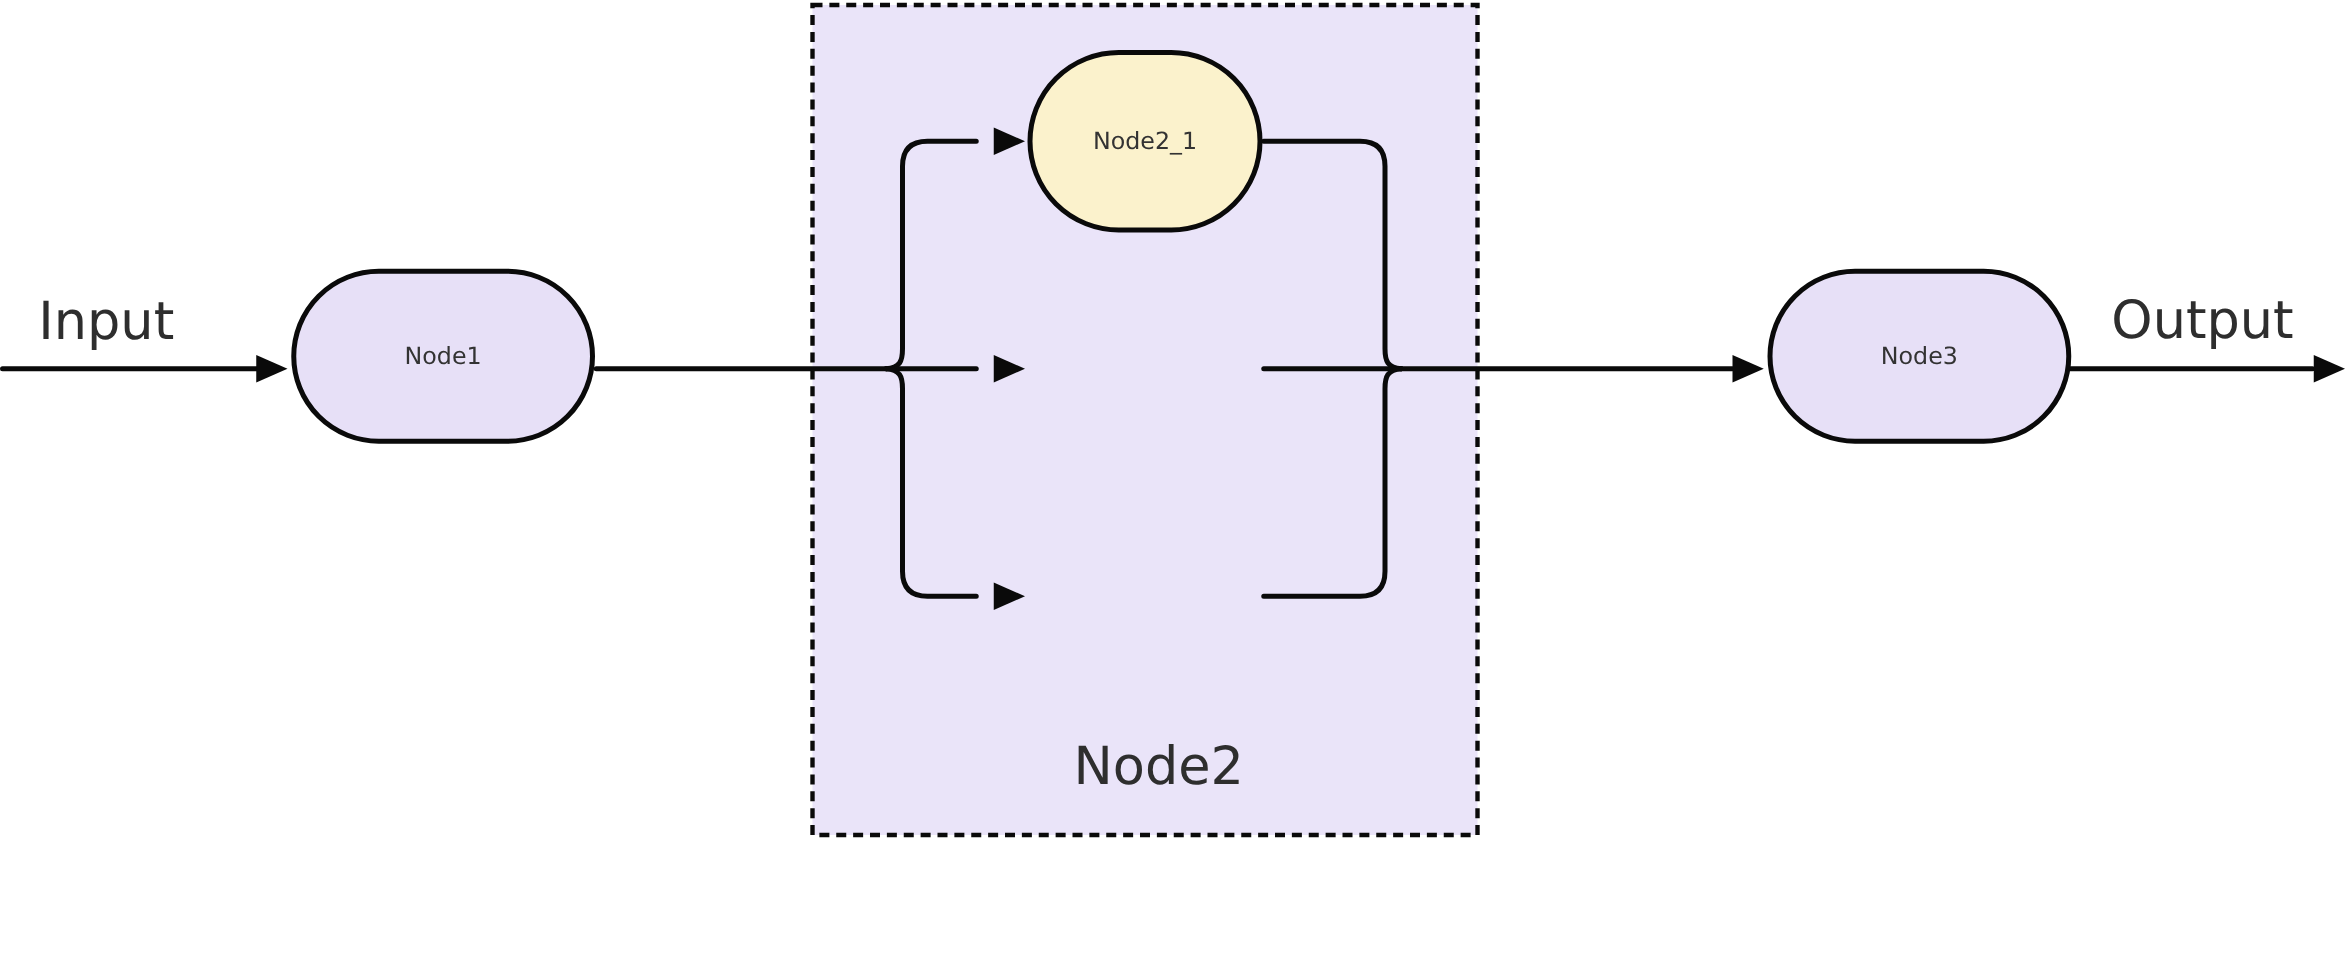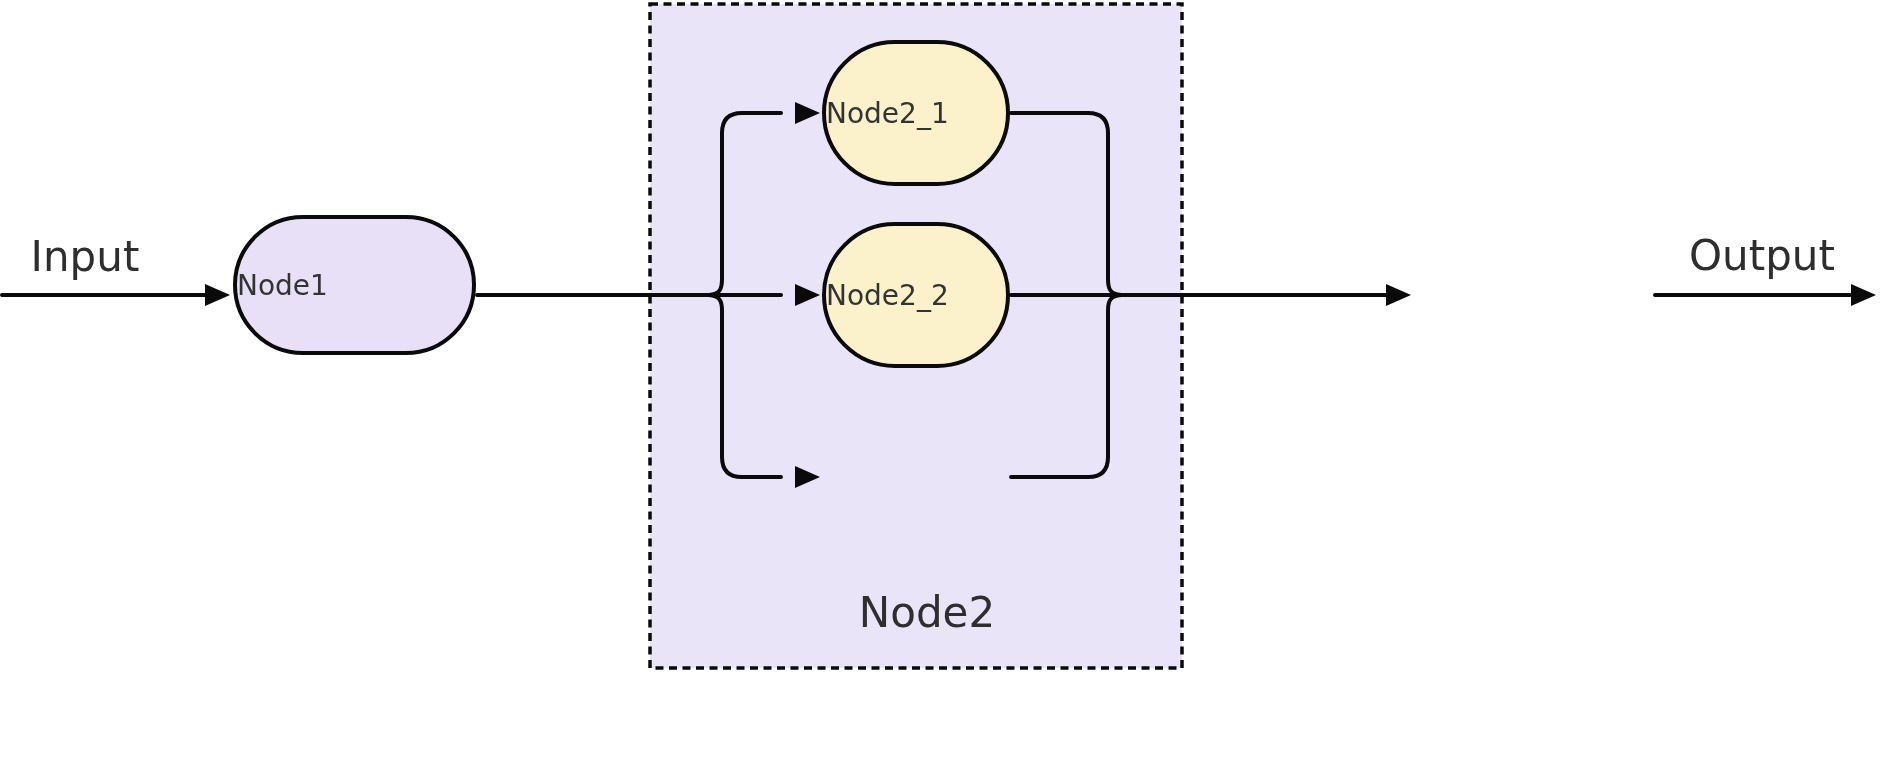--- a/index.html
+++ b/index.html
@@ -35,21 +35,22 @@
   .head {
     fill: var(--stroke, #0a0a0a);
     stroke: none;
   }
   .pill {
     position: absolute;
     box-sizing: border-box;
     border: 4px solid var(--stroke, #0a0a0a);
     display: flex;
     align-items: center;
-    font-size: 28px;
+    justify-content: center;
+    font-size: 19px;
     color: var(--node-text, #333333);
   }
   .pill.big {
     width: 243px;
     height: 140px;
     border-radius: 80px;
     background: var(--node-fill, #e7e0f7);
   }
   .pill.branch {
     width: 188px;
@@ -101,25 +102,25 @@
   </svg>
 
   <div class="pill big" style="left:233px; top:215px;">
     <span>Node1</span>
   </div>
 
   <div class="pill branch" style="left:822px; top:40px;">
     <span>Node2_1</span>
   </div>
 
-  <div class="pill branch" style="left:822px; top:222px;">
-    <span>Node2_2</span>
-  </div>
 
 
+  <div class="pill big" style="left:1414px; top:215px;">
+    <span>Node3</span>
+  </div>
 
   <div class="flow-label" style="left:85px; top:237px;">Input</div>
 
   <div class="flow-label" style="left:1762px; top:236px;">Output</div>
 
   <div class="flow-label" style="left:927px; top:593px;">Node2</div>
 
 
 </div>
 

